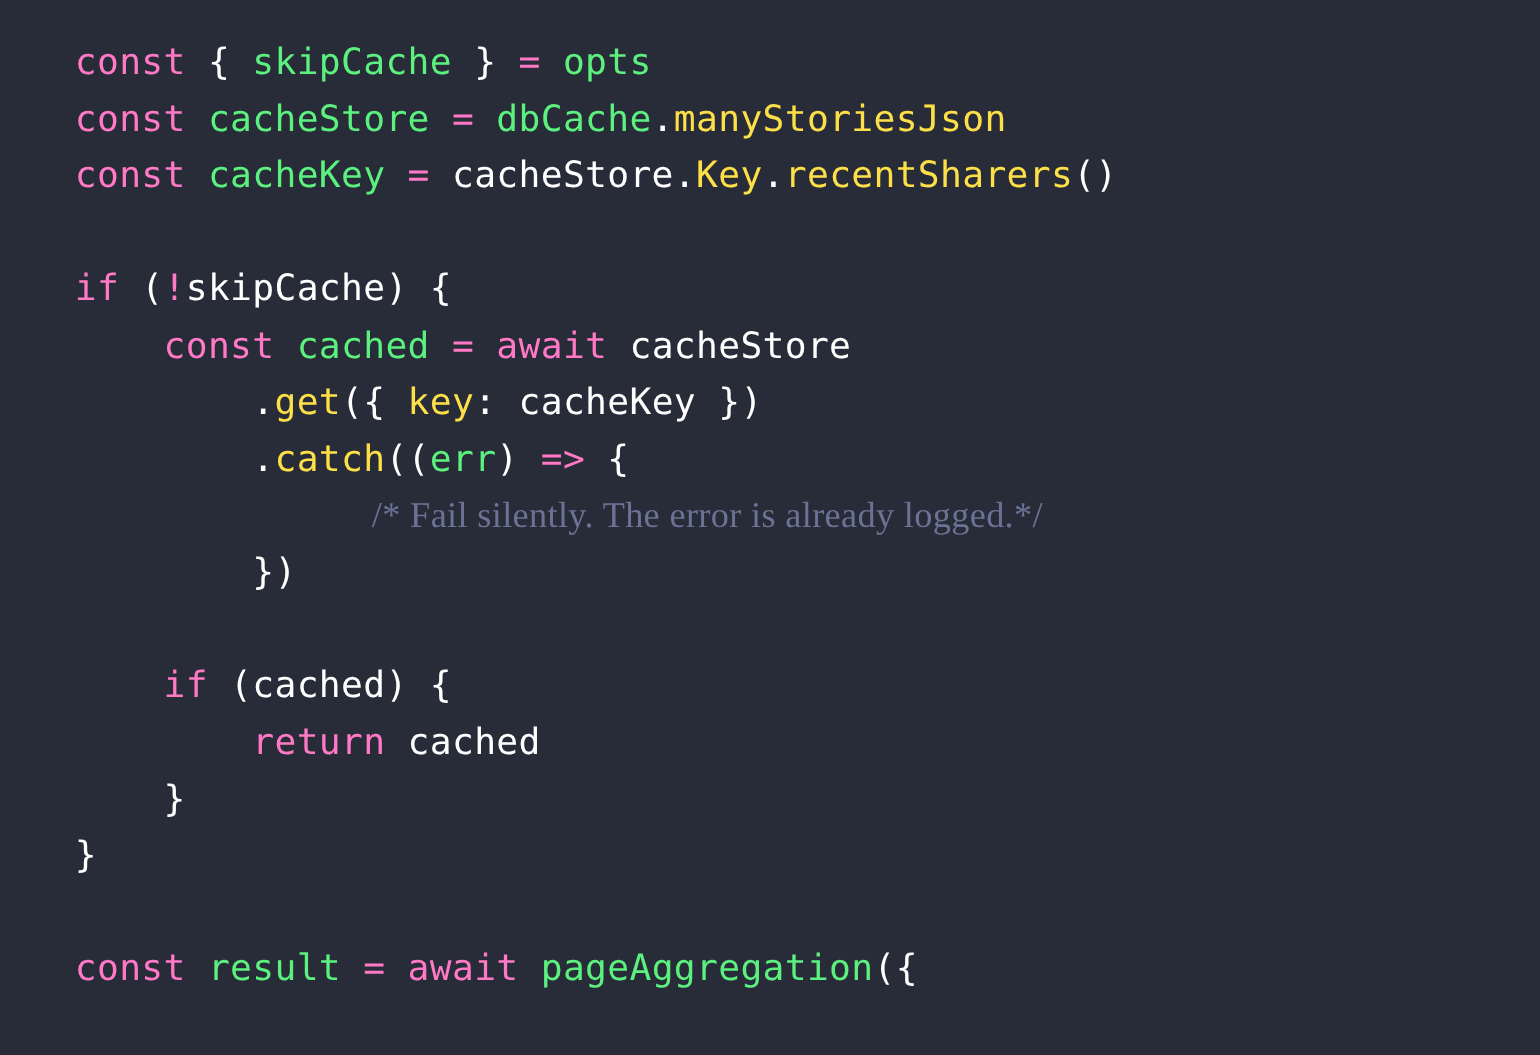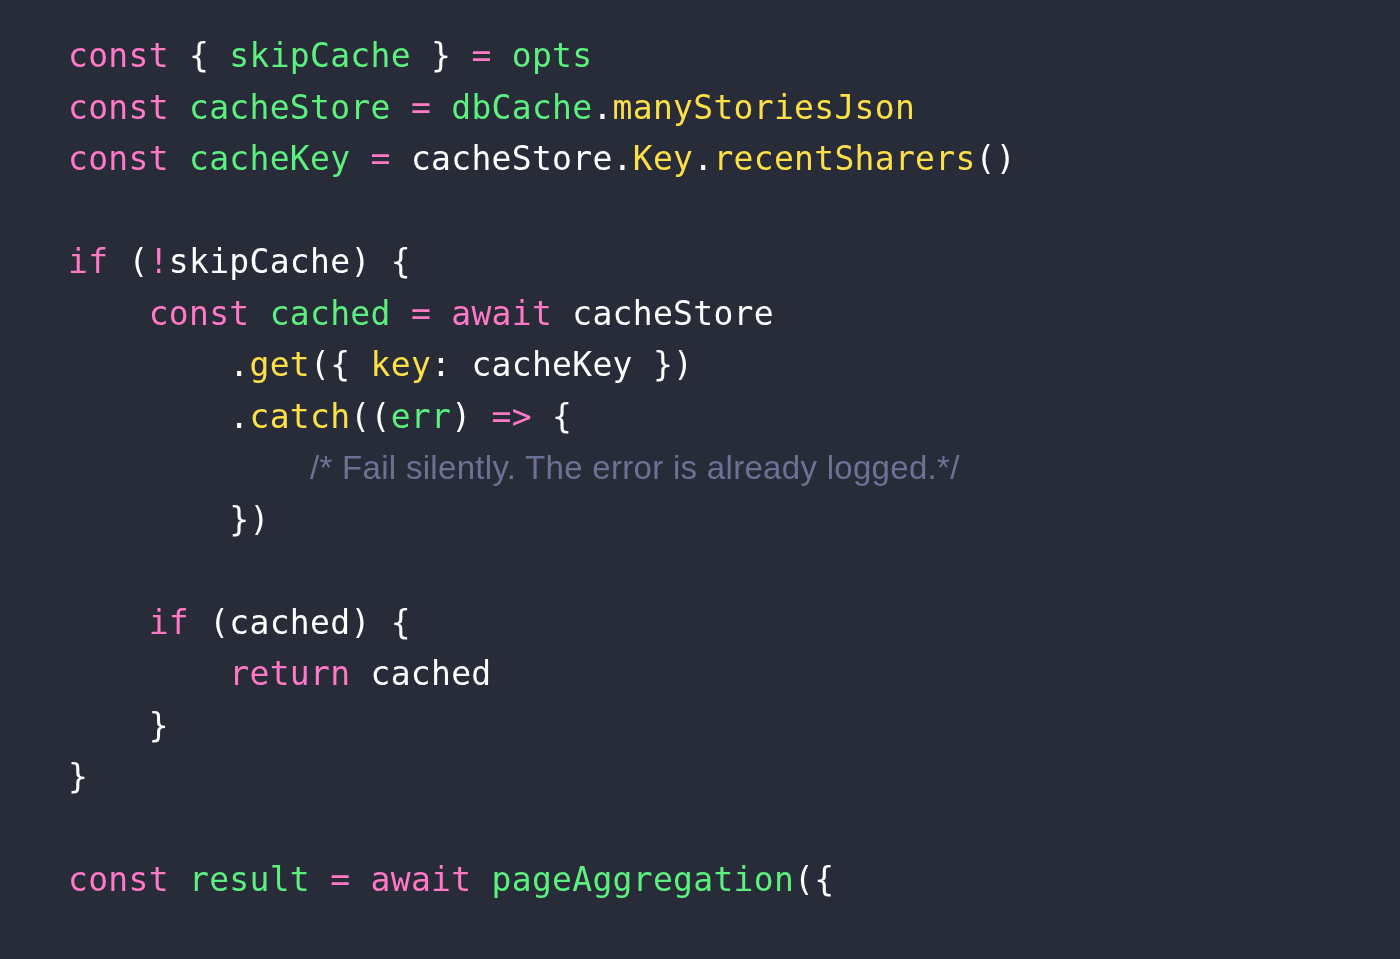--- a/index.html
+++ b/index.html
@@ -39,20 +39,20 @@
     white-space: pre;
   }
   .ln.blank { }
 
   
   .t-kw   { color: #ff79c6; }
   .t-var  { color: #5cf07e; }   
   .t-prop { color: #fde047; }   
   .t-plain{ color: #ffffff; }   
   .t-cmt  { color: #6b7394; }   
-  .t-cmt  { font-family: Liberation Sans, sans-serif; }
+  .t-cmt  { font-family: Liberation Serif, serif; margin-left: 28px; }
 </style>
 </head>
 <body style="background: rgb(40, 43, 56);">
 
 <div id="code-surface" style="background: rgb(40, 43, 56);">
   <pre class="code-block" id="code-block"><span class="ln"><span class="t-kw">const</span><span class="t-plain"> </span><span class="t-plain">{</span><span class="t-plain"> </span><span class="t-var">skipCache</span><span class="t-plain"> </span><span class="t-plain">}</span><span class="t-plain"> </span><span class="t-kw">=</span><span class="t-plain"> </span><span class="t-var">opts</span></span><span class="ln"><span class="t-kw">const</span><span class="t-plain"> </span><span class="t-var">cacheStore</span><span class="t-plain"> </span><span class="t-kw">=</span><span class="t-plain"> </span><span class="t-var">dbCache</span><span class="t-plain">.</span><span class="t-prop">manyStoriesJson</span></span><span class="ln"><span class="t-kw">const</span><span class="t-plain"> </span><span class="t-var">cacheKey</span><span class="t-plain"> </span><span class="t-kw">=</span><span class="t-plain"> </span><span class="t-plain">cacheStore</span><span class="t-plain">.</span><span class="t-prop">Key</span><span class="t-plain">.</span><span class="t-prop">recentSharers</span><span class="t-plain">()</span></span><span class="ln blank">&nbsp;</span><span class="ln"><span class="t-kw">if</span><span class="t-plain"> (</span><span class="t-kw">!</span><span class="t-plain">skipCache</span><span class="t-plain">) {</span></span><span class="ln"><span class="t-plain">    </span><span class="t-kw">const</span><span class="t-plain"> </span><span class="t-var">cached</span><span class="t-plain"> </span><span class="t-kw">=</span><span class="t-plain"> </span><span class="t-kw">await</span><span class="t-plain"> </span><span class="t-plain">cacheStore</span></span><span class="ln"><span class="t-plain">        .</span><span class="t-prop">get</span><span class="t-plain">({ </span><span class="t-prop">key</span><span class="t-plain">: </span><span class="t-plain">cacheKey</span><span class="t-plain"> })</span></span><span class="ln"><span class="t-plain">        .</span><span class="t-prop">catch</span><span class="t-plain">((</span><span class="t-var">err</span><span class="t-plain">) </span><span class="t-kw">=&gt;</span><span class="t-plain"> {</span></span><span class="ln"><span class="t-plain">            </span><span class="t-cmt">/* Fail silently. The error is already logged.*/</span></span><span class="ln"><span class="t-plain">        })</span></span><span class="ln blank">&nbsp;</span><span class="ln"><span class="t-plain">    </span><span class="t-kw">if</span><span class="t-plain"> (</span><span class="t-plain">cached</span><span class="t-plain">) {</span></span><span class="ln"><span class="t-plain">        </span><span class="t-kw">return</span><span class="t-plain"> </span><span class="t-plain">cached</span></span><span class="ln"><span class="t-plain">    }</span></span><span class="ln"><span class="t-plain">}</span></span><span class="ln blank">&nbsp;</span><span class="ln"><span class="t-kw">const</span><span class="t-plain"> </span><span class="t-var">result</span><span class="t-plain"> </span><span class="t-kw">=</span><span class="t-plain"> </span><span class="t-kw">await</span><span class="t-plain"> </span><span class="t-var">pageAggregation</span><span class="t-plain">({</span></span></pre>
 </div>
 
 </body></html>

